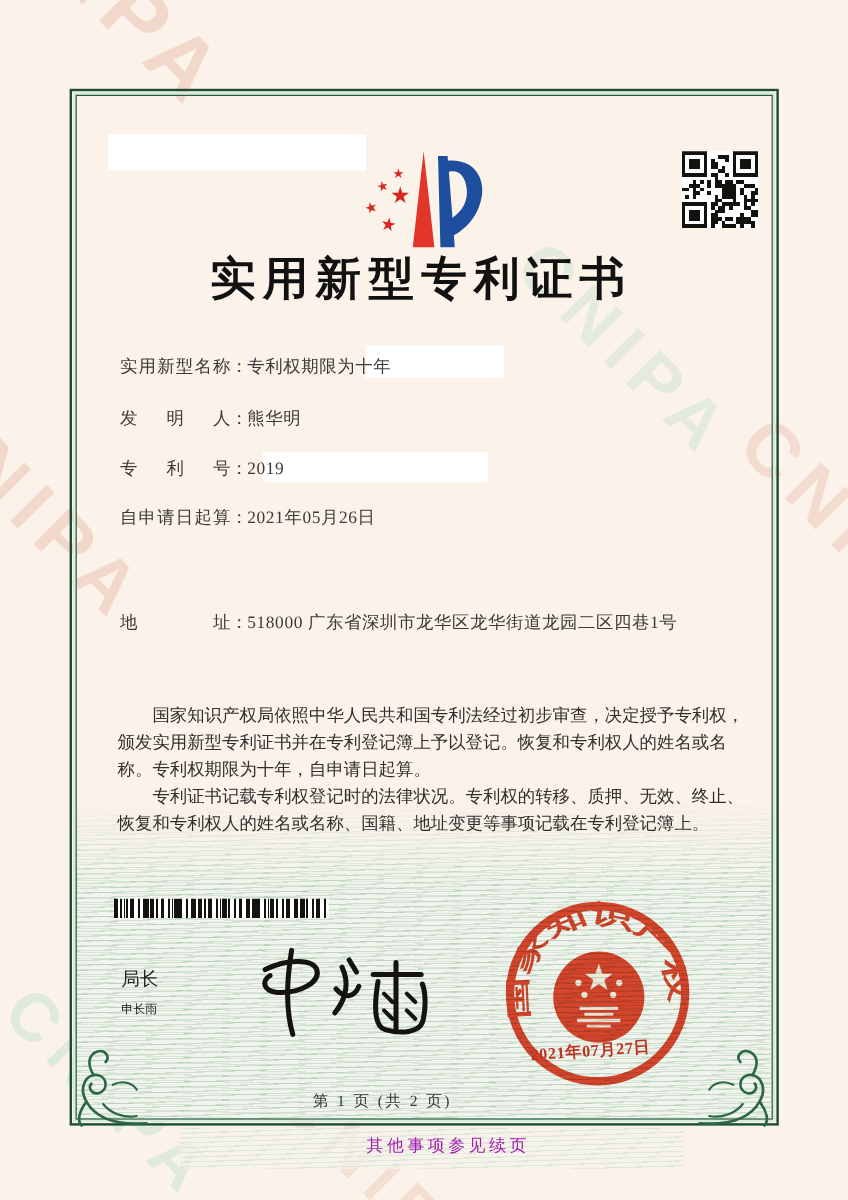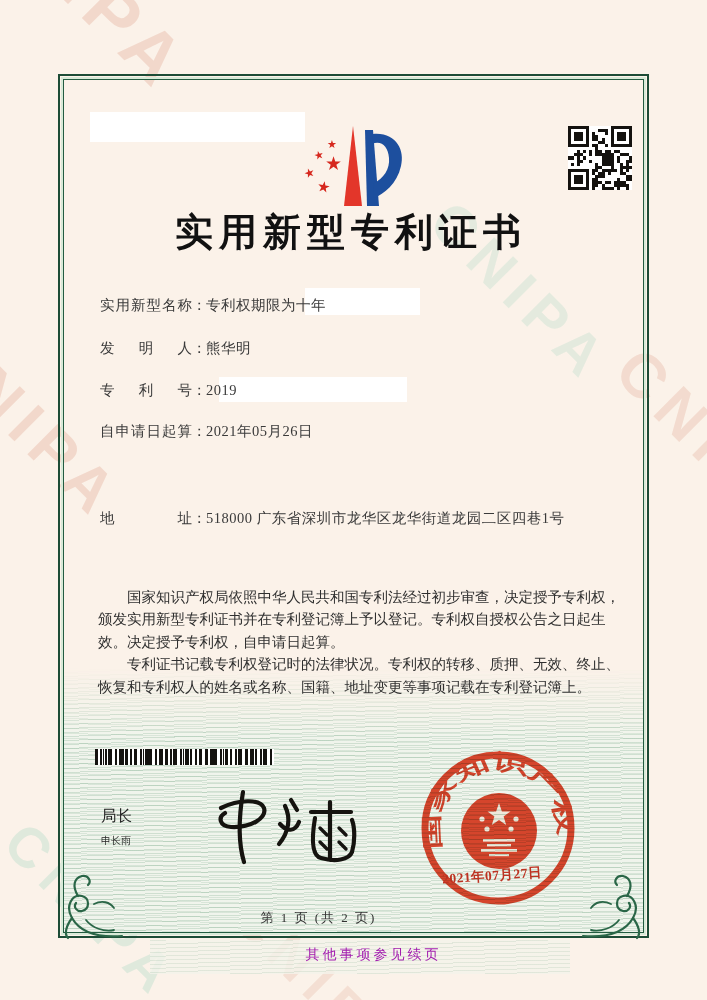--- a/index.html
+++ b/index.html
@@ -352,21 +352,21 @@
     <span class="lab">专利号</span><span class="colon">：</span><span class="val">2019</span>
   </div>
   <div class="row" style="top:422px;">
     <span class="lab">自申请日起算</span><span class="colon">：</span><span class="val">2021年05月26日</span>
   </div>
   <div class="row" style="top:509px;">
     <span class="lab">地址</span><span class="colon">：</span><span class="val">518000  广东省深圳市龙华区龙华街道龙园二区四巷1号</span>
   </div>
 
   <div class="paras">
-    <p>国家知识产权局依照中华人民共和国专利法经过初步审查，决定授予专利权，颁发实用新型专利证书并在专利登记簿上予以登记。专利权自授权公告之日起生效。决定授予专利权，自申请日起算。</p>
+    <p>国家知识产权局依照中华人民共和国专利法经过初步审查，决定授予专利权，颁发实用新型专利证书并在专利登记簿上予以登记。恢复和专利权人的姓名或名称。专利权期限为十年，自申请日起算。</p>
     <p>专利证书记载专利权登记时的法律状况。专利权的转移、质押、无效、终止、恢复和专利权人的姓名或名称、国籍、地址变更等事项记载在专利登记簿上。</p>
   </div>
 
   <div class="barcode"></div>
 
   <div class="director-label">局长</div>
   <div class="director-name">申长雨</div>
 
   <svg class="sig" viewBox="0 0 155 84" fill="none" stroke="#15130f" stroke-width="4.2" stroke-linecap="round" stroke-linejoin="round">
     <path d="M40 6 C36 30 35 56 41 76"></path>

